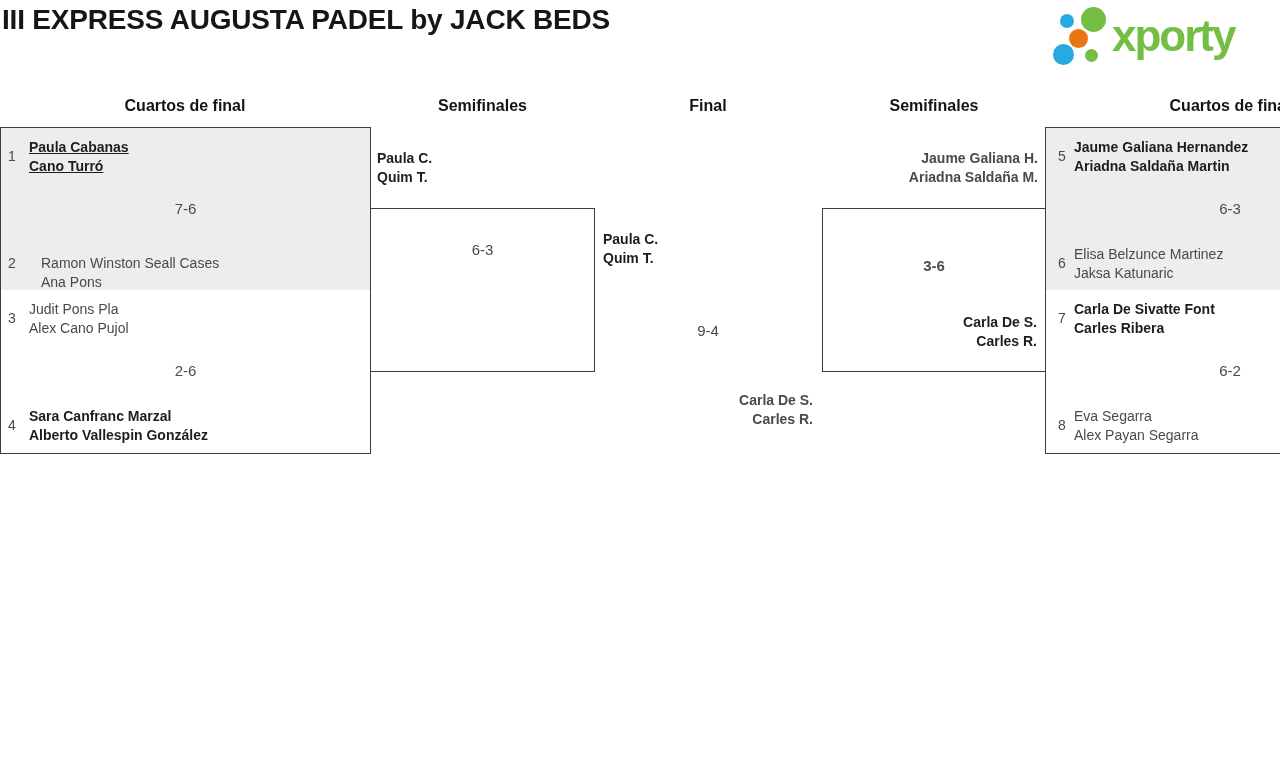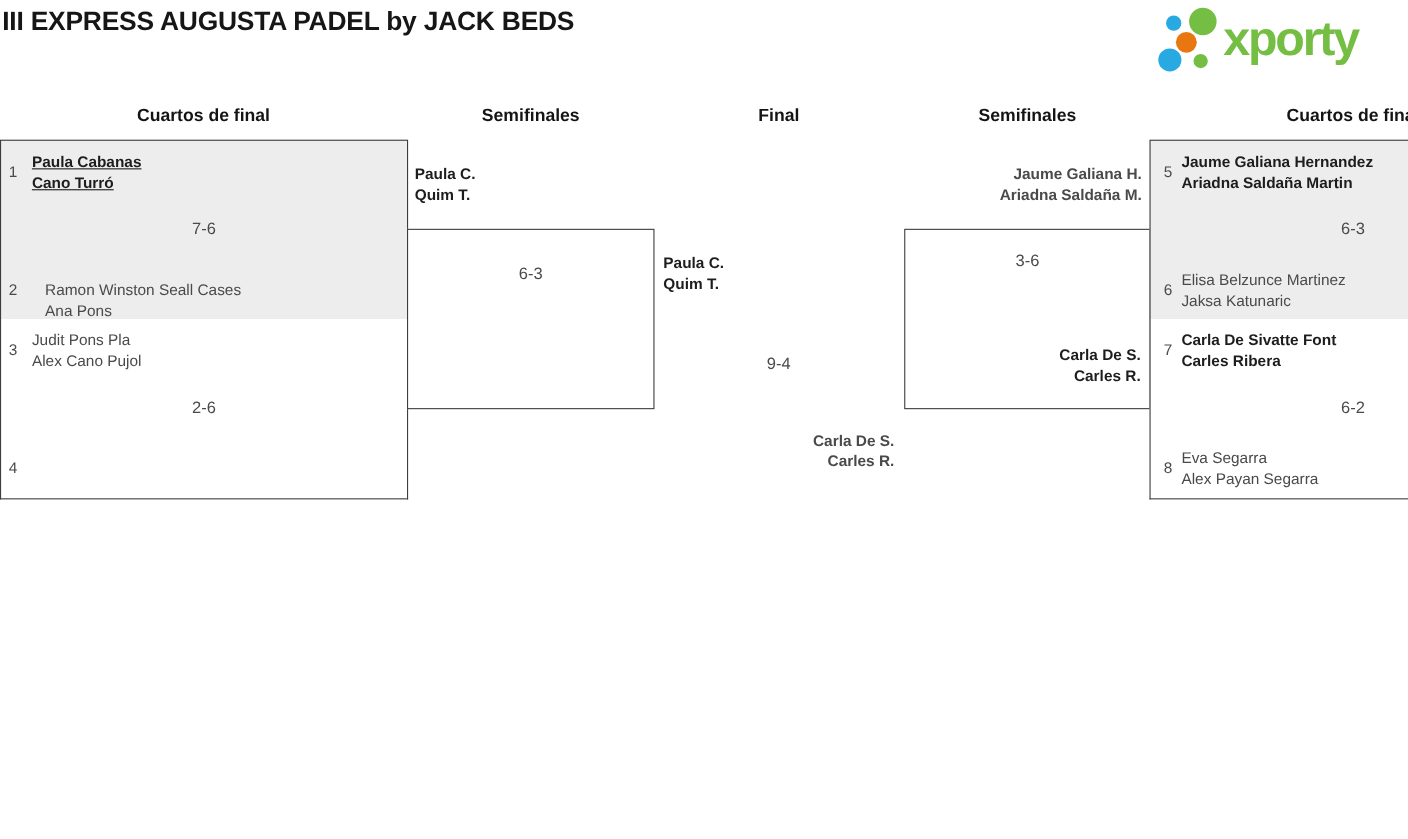--- a/index.html
+++ b/index.html
@@ -3,21 +3,21 @@
 <meta charset="utf-8">
 <style>
   html,body { margin:0; padding:0; background:#fff; }
   .canvas {
     position:relative; width:1280px; height:763px; overflow:hidden;
     background:#fff; font-family:"Liberation Sans", sans-serif;
     color:#1c1c1c;
   }
   
   .titles { position:absolute; left:2px; top:3px; }
-  .title-line { font-size:24px; font-weight:700; line-height:33px; color:#161616; letter-spacing:-0.2px; white-space:nowrap; }
+  .title-line { font-size:28px; font-weight:700; line-height:33px; color:#161616; letter-spacing:-0.2px; white-space:nowrap; }
   .logo { position:absolute; left:1048px; top:2px; width:230px; height:66px; display:block; text-decoration:none; cursor:pointer; }
   .dot { position:absolute; border-radius:50%; }
   .dot-blue-small  { left:12px; top:12px; width:14px; height:14px; background:#29A9E1; }
   .dot-green-large { left:33px; top:5px;  width:25px; height:25px; background:#74BE43; }
   .dot-orange     { left:21px; top:27px; width:19px; height:19px; background:#E87611; }
   .dot-blue-large { left:5px;  top:42px; width:21px; height:21px; background:#29A9E1; }
   .dot-green-small{ left:37px; top:47px; width:13px; height:13px; background:#74BE43; }
   .logo-text { position:absolute; left:64px; top:5px; font-size:44px; font-weight:700; letter-spacing:-2px; color:#74BE43; line-height:58px; }
 
   
@@ -78,20 +78,24 @@
   </div>
 
   <div class="box no-top" style="left:0;top:290px;width:371px;height:164px;">
     <div class="seed" style="left:7px;top:19px;">3</div>
     <div class="team" style="left:28px;top:10px;">
       <div>Judit Pons Pla</div>
       <div>Alex Cano Pujol</div>
     </div>
     <div class="score" style="top:72px;">2-6</div>
     <div class="seed" style="left:7px;top:126px;">4</div>
+    <div class="team winner" style="left:28px;top:117px;">
+      <div>Sara Canfranc Marzal</div>
+      <div>Alberto Vallespin González</div>
+    </div>
   </div>
 
   <div class="float-label winner" style="left:377px;top:149px;">
     <div>Paula C.</div>
     <div>Quim T.</div>
   </div>
 
   <div class="box" style="left:370px;top:208px;width:225px;height:164px;">
     <div class="score" style="top:32px;">6-3</div>
   </div>
@@ -105,21 +109,21 @@
     <div>Carla De S.</div>
     <div>Carles R.</div>
   </div>
 
   <div class="float-label right" style="right:242px;top:149px;">
     <div>Jaume Galiana H.</div>
     <div>Ariadna Saldaña M.</div>
   </div>
 
   <div class="box" style="left:822px;top:208px;width:224px;height:164px;">
-    <div class="score" style="top:20px;">3-6</div>
+    <div class="score" style="top:48px;font-weight:bold;">3-6</div>
     <div class="team winner right" style="right:8px;top:104px;">
       <div>Carla De S.</div>
       <div>Carles R.</div>
     </div>
   </div>
 
   <div class="box gray" style="left:1045px;top:127px;width:370px;height:164px;">
     <div class="seed" style="left:12px;top:19px;">5</div>
     <div class="team winner" style="left:28px;top:10px;">
       <div>Jaume Galiana Hernandez</div>

